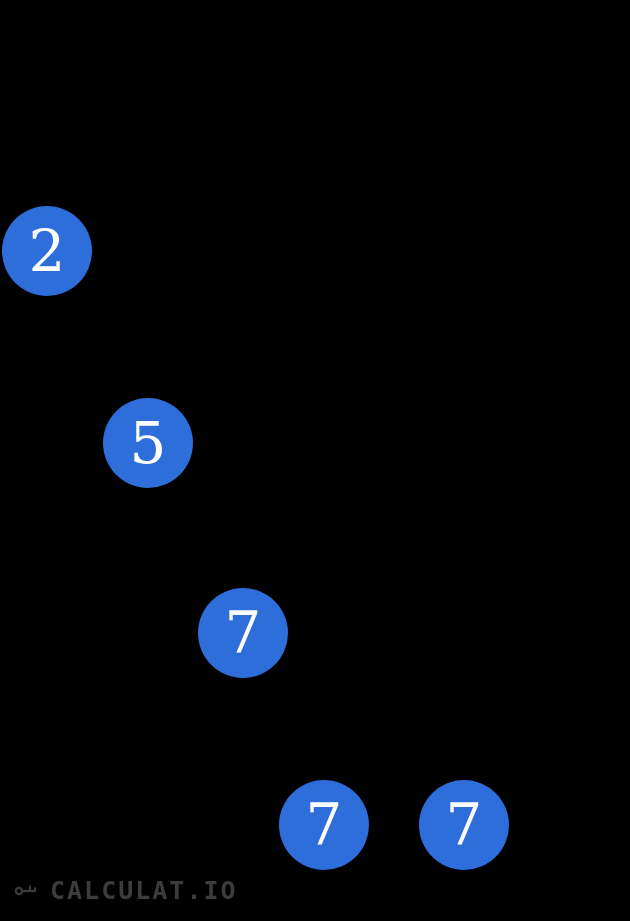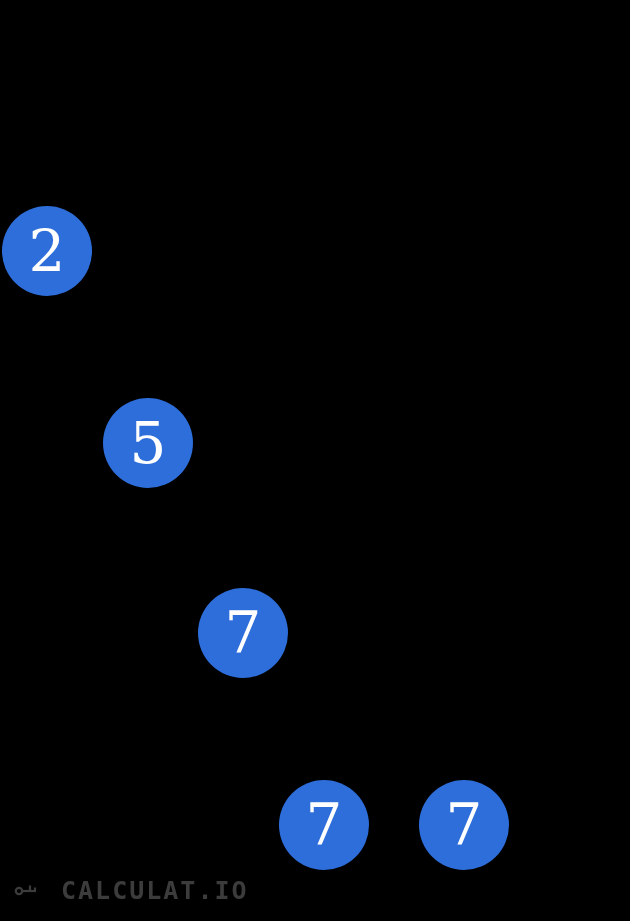--- a/index.html
+++ b/index.html
@@ -35,21 +35,21 @@
   .node-2 { left: 198px; top: 588px; }
   .node-3 { left: 279px; top: 780px; }
   .node-4 { left: 419px; top: 780px; }
 
   .watermark {
     position: absolute;
     left: 14px;
     top: 876px;
     display: flex;
     align-items: center;
-    gap: 21px;
+    gap: 10px;
     color: #3c3c3c;
   }
   .watermark-icon svg {
     display: block;
   }
   .watermark-text {
     font-family: "DejaVu Sans Mono", monospace;
     font-size: 25px;
     font-weight: bold;
     letter-spacing: 2px;

